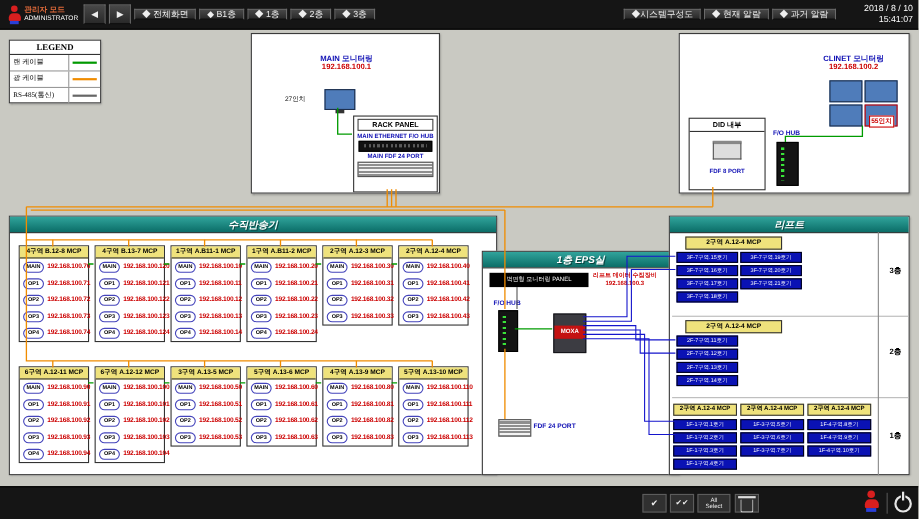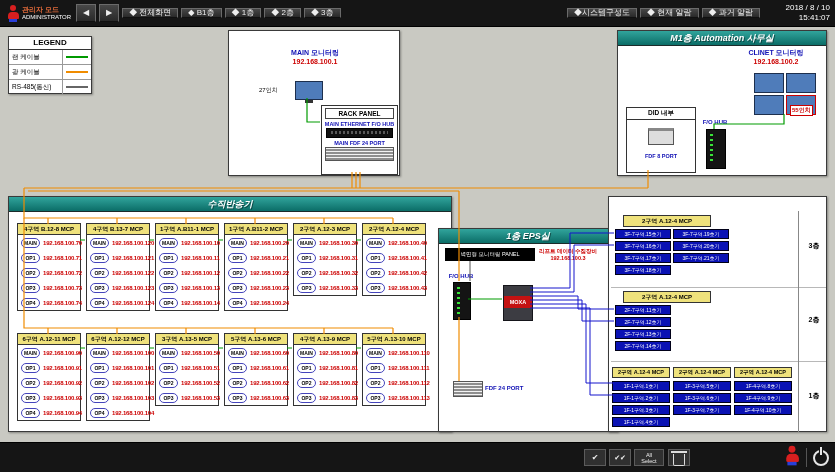--- a/index.html
+++ b/index.html
@@ -55,21 +55,21 @@
   .phead {
     height:14px; line-height:14px; text-align:center; color:#fff; font-weight:bold; font-style:italic;
     font-size:9px; background:linear-gradient(#31a49c,#0b6d67); border-bottom:1px solid #1c2b2a;
     text-shadow:1px 1px 0 rgba(0,0,0,.45);
   }
   .abs { position:absolute; }
   .bluetext { color:#0f0fb4; font-weight:bold; }
   .redtext { color:#cc0000; font-weight:bold; }
   .ctr { text-align:center; }
   
-  .legend { font-size:6.5px; }
+  .legend { font-size:6.5px;font-family:Liberation Serif, serif; }
   .lg-title { font-size:8px; font-weight:bold; text-align:center; border-bottom:1px solid #333; height:12px; line-height:12px; }
   .lg-row { display:flex; align-items:center; height:14px; border-bottom:1px solid #999; padding:0 3px; }
   .lg-row:last-child { border-bottom:none; }
   .lg-label { flex:1 1 auto; border-right:1px solid #999; height:100%; line-height:14px; }
   .lg-line { width:22px; height:2px; margin-left:3px; flex:0 0 auto; }
   
   .monitor { position:absolute; background:#4f7cba; border:1px solid #1d2f4d; }
   .monitor:after { content:""; position:absolute; left:50%; bottom:-4px; width:8px; height:3px; margin-left:-4px; background:#333; }
   .mgrid { position:absolute; display:grid; grid-template-columns:30px 30px; grid-auto-rows:20px; gap:2px; }
   .mcell { background:#4f7cba; border:1px solid #1d2f4d; box-sizing:border-box; }
@@ -176,21 +176,20 @@
   <div class="rackbox" style="left:92px;top:74px;width:75px;height:68px;">
     <div class="rack-title">RACK PANEL</div>
     <div class="ethlabel bluetext">MAIN ETHERNET F/O HUB</div>
     <span class="hubbar hubbar-in"></span>
     <div class="ethlabel bluetext">MAIN FDF 24 PORT</div>
     <span class="rackicon rackicon-in"></span>
   </div>
 </div>
 
 <div class="panel" style="left:617px;top:30px;width:210px;height:146px;">
-  <div class="phead">M1층 Automation 사무실</div>
   <div class="abs ctr bluetext" style="left:110px;top:17px;width:96px;font-size:7px;">CLINET 모니터링</div>
   <div class="abs ctr redtext" style="left:110px;top:27px;width:96px;font-size:7px;">192.168.100.2</div>
   <div class="mgrid" style="left:136px;top:42px;">
     <div class="mcell"></div>
     <div class="mcell"></div>
     <div class="mcell"></div>
     <div class="mcell" style="border-color:#c00;"></div>
   </div>
   <div class="abs redtext" style="left:172px;top:74px;font-size:6px;background:#fff;border:1px solid #c00;padding:0 1px;">55인치</div>
   <div class="didbox" style="left:8px;top:76px;width:68px;height:64px;">
@@ -470,20 +469,21 @@
   <div class="abs ctr bluetext" style="left:4px;top:44px;width:36px;font-size:6px;">F/O HUB</div>
   <div class="hubdev" style="left:14px;top:53px;width:16px;height:36px;"></div>
   <div class="moxa abs" style="left:64px;top:56px;width:28px;height:34px;">
     <div class="moxa-lbl">MOXA</div>
   </div>
   <span class="rackicon abs" style="left:14px;top:152px;width:28px;height:14px;"></span>
   <div class="abs bluetext" style="left:46px;top:156px;font-size:6px;">FDF 24 PORT</div>
 </div>
 
 <div class="panel" style="left:608px;top:196px;width:219px;height:236px;">
+  <div class="phead">리프트</div>
   <div class="hrule" style="top:90px;"></div>
   <div class="hrule" style="top:164px;"></div>
   <div class="vsep"></div>
   <div class="floorlbl" style="top:44px;">3층</div>
   <div class="floorlbl" style="top:118px;">2층</div>
   <div class="floorlbl" style="top:194px;">1층</div>
 
   <div class="ghead" style="left:14px;top:18px;width:86px;">2구역 A.12-4 MCP</div>
   <div id="g3c1" class="ucolabs" style="left:6px;top:32px;">
       <div class="unit">3F-7구역.15호기</div>

